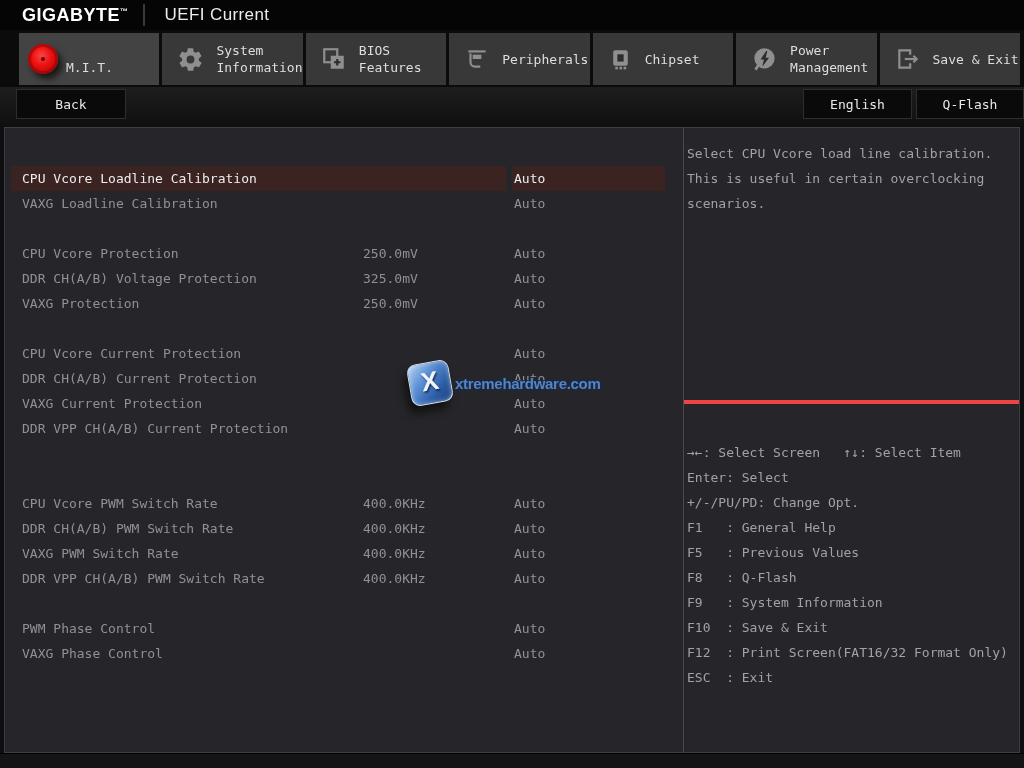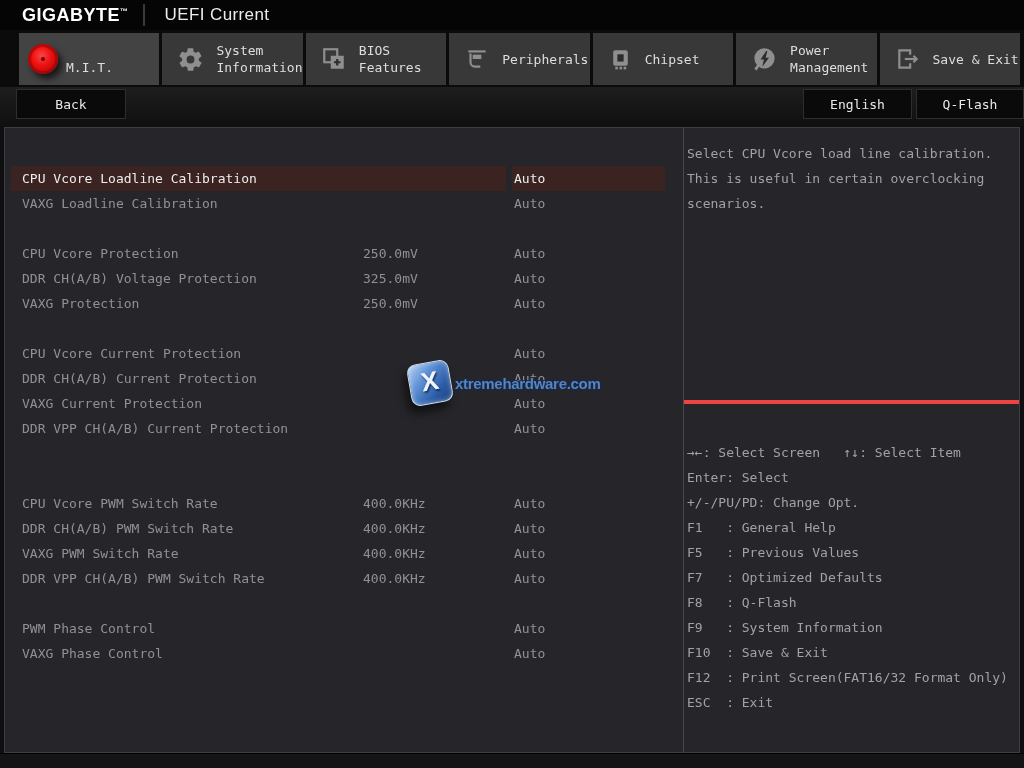--- a/index.html
+++ b/index.html
@@ -234,21 +234,20 @@
       <div class="help-line">Select CPU Vcore load line calibration.</div>
       <div class="help-line">This is useful in certain overclocking</div>
       <div class="help-line">scenarios.</div>
     </div>
     <div class="keys-box">
         <div class="key-line">→←: Select Screen   ↑↓: Select Item</div>
         <div class="key-line">Enter: Select</div>
         <div class="key-line">+/-/PU/PD: Change Opt.</div>
         <div class="key-line">F1   : General Help</div>
         <div class="key-line">F5   : Previous Values</div>
-        <div class="key-line">F7   : Optimized Defaults</div>
         <div class="key-line">F8   : Q-Flash</div>
         <div class="key-line">F9   : System Information</div>
         <div class="key-line">F10  : Save &amp; Exit</div>
         <div class="key-line">F12  : Print Screen(FAT16/32 Format Only)</div>
         <div class="key-line">ESC  : Exit</div>
       </div>
   </aside>
 
   <div class="wm">
     <div class="wm-tile">

